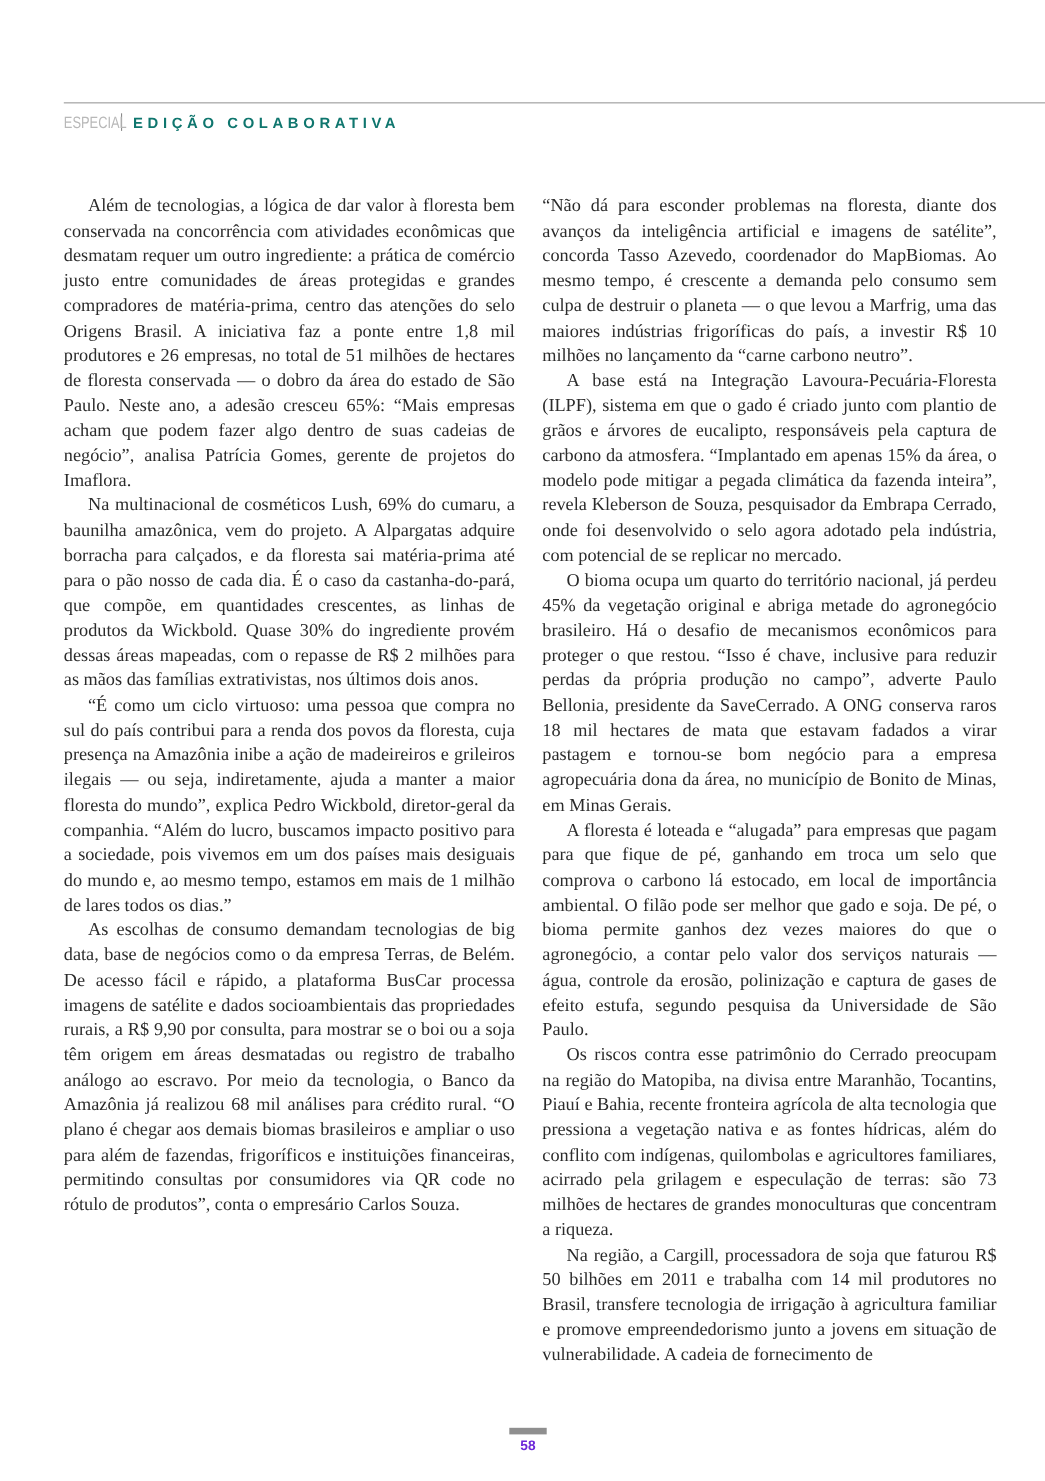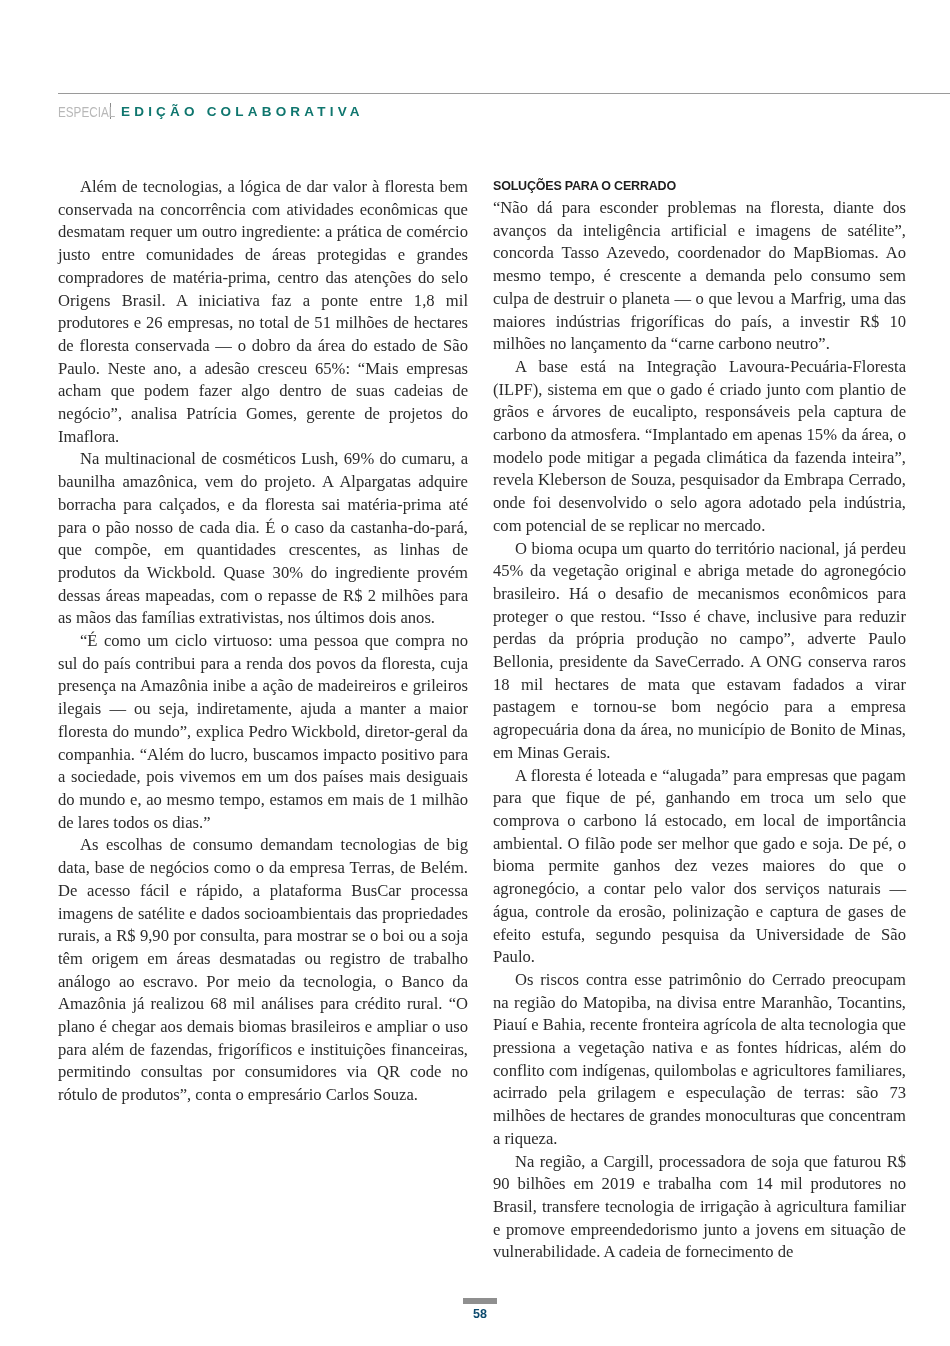--- a/index.html
+++ b/index.html
@@ -36,21 +36,21 @@
   .subhead {
     font-family: "Liberation Sans", sans-serif; font-weight: bold; font-size: 12.5px;
     color: #1e1e1e; letter-spacing: -0.2px; line-height: 20px; margin: 0 0 1px 0;
     text-transform: uppercase;
   }
   .folio {
     position: absolute; left: 462px; top: 1298px; width: 36px; text-align: center;
   }
   .folio-bar { width: 34px; height: 6px; background: #8f8f8f; margin: 0 auto 3px auto; }
   .folio-number {
-    font-family: "Liberation Sans", sans-serif; font-weight: bold; font-size: 12.5px; color: #0c4a6e;
+    font-family: "Liberation Sans", sans-serif; font-weight: bold; font-size: 12.5px; color: #6d28d9;
   }
 </style>
 </head>
 <body>
 
 <div class="header-rule"></div>
 
 <div class="header">
   <span class="section-label">ESPECIAL</span>
   <span class="header-divider"></span>
@@ -58,25 +58,24 @@
 </div>
 
 <div class="column col-left">
   <p>Além de tecnologias, a lógica de dar valor à floresta bem conservada na concorrência com atividades econômicas que desmatam requer um outro ingrediente: a prática de comércio justo entre comunidades de áreas protegidas e grandes compradores de matéria-prima, centro das atenções do selo Origens Brasil. A iniciativa faz a ponte entre 1,8 mil produtores e 26 empresas, no total de 51 milhões de hectares de floresta conservada — o dobro da área do estado de São Paulo. Neste ano, a adesão cresceu 65%: “Mais empresas acham que podem fazer algo dentro de suas cadeias de negócio”, analisa Patrícia Gomes, gerente de projetos do Imaflora.</p>
   <p>Na multinacional de cosméticos Lush, 69% do cumaru, a baunilha amazônica, vem do projeto. A Alpargatas adquire borracha para calçados, e da floresta sai matéria-prima até para o pão nosso de cada dia. É o caso da castanha-do-pará, que compõe, em quantidades crescentes, as linhas de produtos da Wickbold. Quase 30% do ingrediente provém dessas áreas mapeadas, com o repasse de R$ 2 milhões para as mãos das famílias extrativistas, nos últimos dois anos.</p>
   <p>“É como um ciclo virtuoso: uma pessoa que compra no sul do país contribui para a renda dos povos da floresta, cuja presença na Amazônia inibe a ação de madeireiros e grileiros ilegais — ou seja, indiretamente, ajuda a manter a maior floresta do mundo”, explica Pedro Wickbold, diretor-geral da companhia. “Além do lucro, buscamos impacto positivo para a sociedade, pois vivemos em um dos países mais desiguais do mundo e, ao mesmo tempo, estamos em mais de 1 milhão de lares todos os dias.”</p>
   <p>As escolhas de consumo demandam tecnologias de big data, base de negócios como o da empresa Terras, de Belém. De acesso fácil e rápido, a plataforma BusCar processa imagens de satélite e dados socioambientais das propriedades rurais, a R$ 9,90 por consulta, para mostrar se o boi ou a soja têm origem em áreas desmatadas ou registro de trabalho análogo ao escravo. Por meio da tecnologia, o Banco da Amazônia já realizou 68 mil análises para crédito rural. “O plano é chegar aos demais biomas brasileiros e ampliar o uso para além de fazendas, frigoríficos e instituições financeiras, permitindo consultas por consumidores via QR code no rótulo de produtos”, conta o empresário Carlos Souza.</p>
 </div>
 
 <div class="column col-right">
-  <div class="subhead">SOLUÇÕES PARA O CERRADO</div>
   <p class="noindent">“Não dá para esconder problemas na floresta, diante dos avanços da inteligência artificial e imagens de satélite”, concorda Tasso Azevedo, coordenador do MapBiomas. Ao mesmo tempo, é crescente a demanda pelo consumo sem culpa de destruir o planeta — o que levou a Marfrig, uma das maiores indústrias frigoríficas do país, a investir R$ 10 milhões no lançamento da “carne carbono neutro”.</p>
   <p>A base está na Integração Lavoura-Pecuária-Floresta (ILPF), sistema em que o gado é criado junto com plantio de grãos e árvores de eucalipto, responsáveis pela captura de carbono da atmosfera. “Implantado em apenas 15% da área, o modelo pode mitigar a pegada climática da fazenda inteira”, revela Kleberson de Souza, pesquisador da Embrapa Cerrado, onde foi desenvolvido o selo agora adotado pela indústria, com potencial de se replicar no mercado.</p>
   <p>O bioma ocupa um quarto do território nacional, já perdeu 45% da vegetação original e abriga metade do agronegócio brasileiro. Há o desafio de mecanismos econômicos para proteger o que restou. “Isso é chave, inclusive para reduzir perdas da própria produção no campo”, adverte Paulo Bellonia, presidente da SaveCerrado. A ONG conserva raros 18 mil hectares de mata que estavam fadados a virar pastagem e tornou-se bom negócio para a empresa agropecuária dona da área, no município de Bonito de Minas, em Minas Gerais.</p>
   <p>A floresta é loteada e “alugada” para empresas que pagam para que fique de pé, ganhando em troca um selo que comprova o carbono lá estocado, em local de importância ambiental. O filão pode ser melhor que gado e soja. De pé, o bioma permite ganhos dez vezes maiores do que o agronegócio, a contar pelo valor dos serviços naturais — água, controle da erosão, polinização e captura de gases de efeito estufa, segundo pesquisa da Universidade de São Paulo.</p>
   <p>Os riscos contra esse patrimônio do Cerrado preocupam na região do Matopiba, na divisa entre Maranhão, Tocantins, Piauí e Bahia, recente fronteira agrícola de alta tecnologia que pressiona a vegetação nativa e as fontes hídricas, além do conflito com indígenas, quilombolas e agricultores familiares, acirrado pela grilagem e especulação de terras: são 73 milhões de hectares de grandes monoculturas que concentram a riqueza.</p>
-  <p>Na região, a Cargill, processadora de soja que faturou R$ 90 bilhões em 2019 e trabalha com 14 mil produtores no Brasil, transfere tecnologia de irrigação à agricultura familiar e promove empreendedorismo junto a jovens em situação de vulnerabilidade. A cadeia de fornecimento de</p>
+  <p>Na região, a Cargill, processadora de soja que faturou R$ 50 bilhões em 2011 e trabalha com 14 mil produtores no Brasil, transfere tecnologia de irrigação à agricultura familiar e promove empreendedorismo junto a jovens em situação de vulnerabilidade. A cadeia de fornecimento de</p>
 </div>
 
 <div class="folio">
   <div class="folio-bar"></div>
   <div class="folio-number">58</div>
 </div>
 
 </body></html>

